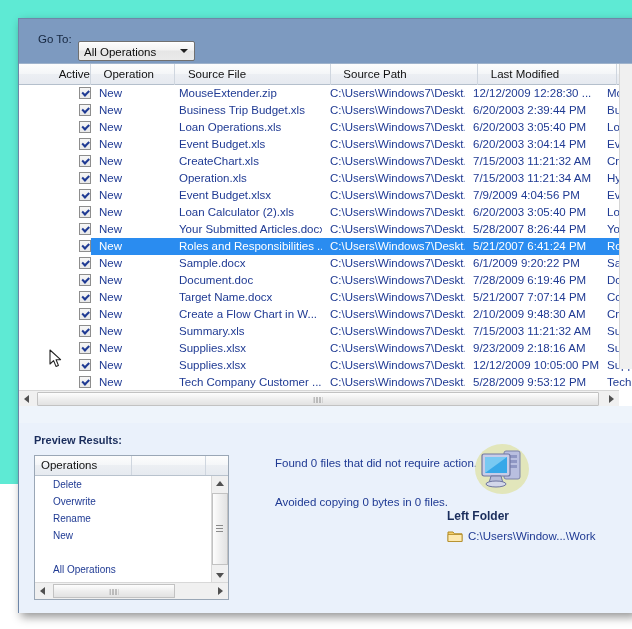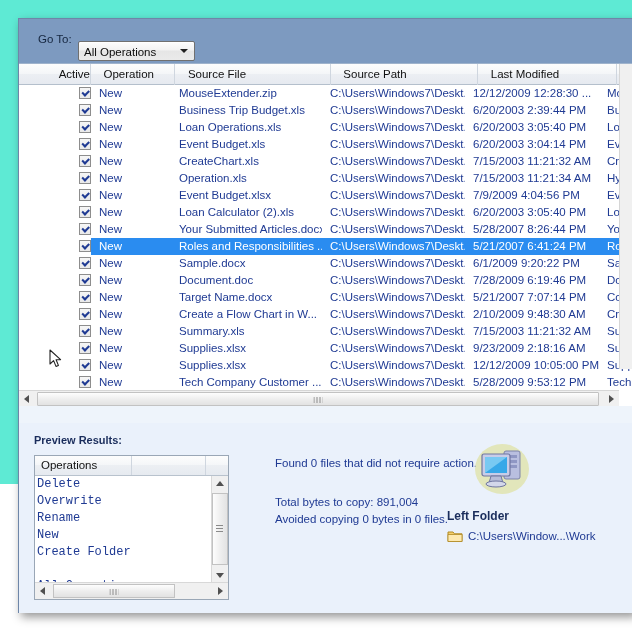--- a/index.html
+++ b/index.html
@@ -260,24 +260,23 @@
   .ops-header .oh1 { width: 97px; }
   .ops-header .oh2 { width: 70px; }
   .ops-list {
     position: absolute;
     left: 0; top: 20px;
     width: 176px; height: 107px;
     overflow: hidden;
   }
   .ops-list .oi {
     height: 17px; line-height: 17px;
-    font-size: 12px;
+    font-size: 10px;
     color: #1f3a93;
-    padding-left: 2px;
-    font-family: Liberation Mono, monospace;
+    padding-left: 18px;
   }
   .ops-list .oi.blank { color: transparent; }
   .ops-vscroll {
     position: absolute;
     right: 0; top: 20px;
     width: 17px; height: 107px;
     background: #f0f0f0;
     border-left: 1px solid #d8d8d8;
   }
   .ops-vscroll .vb {
@@ -446,21 +445,20 @@
       <div class="ops-box">
         <div class="ops-header">
           <span class="oh oh1">Operations</span>
           <span class="oh oh2"></span>
         </div>
         <div class="ops-list" id="ops-list">
             <div class="oi">Delete</div>
             <div class="oi">Overwrite</div>
             <div class="oi">Rename</div>
             <div class="oi">New</div>
-            <div class="oi">Create Folder</div>
             <div class="oi blank">&nbsp;</div>
             <div class="oi">All Operations</div>
           </div>
         <div class="ops-vscroll">
           <div class="vb up">
               <i></i>
             </div>
           <div class="vthumb">
               <div class="grip"></div>
             </div>
@@ -477,21 +475,20 @@
             </div>
           <div class="hb right">
               <i></i>
             </div>
         </div>
       </div>
 
       <div class="stats">
         <div>Found 0 files that did not require action.</div>
         <div class="gap"></div>
-        <div>Total bytes to copy: 891,004</div>
         <div>Avoided copying 0 bytes in 0 files.</div>
       </div>
 
       <div class="folder-panel">
         <div class="folder-icon">
           <svg width="56" height="56" viewBox="0 0 56 56">
             <ellipse cx="28" cy="28" rx="27" ry="25" fill="#e2e6bb"></ellipse>
             <rect x="30" y="10" width="16" height="28" rx="2" fill="#b9bfe0" stroke="#7d83a8" stroke-width="1"></rect>
             <rect x="33" y="14" width="10" height="3" fill="#8f97c4"></rect>
             <rect x="33" y="19" width="10" height="3" fill="#8f97c4"></rect>

